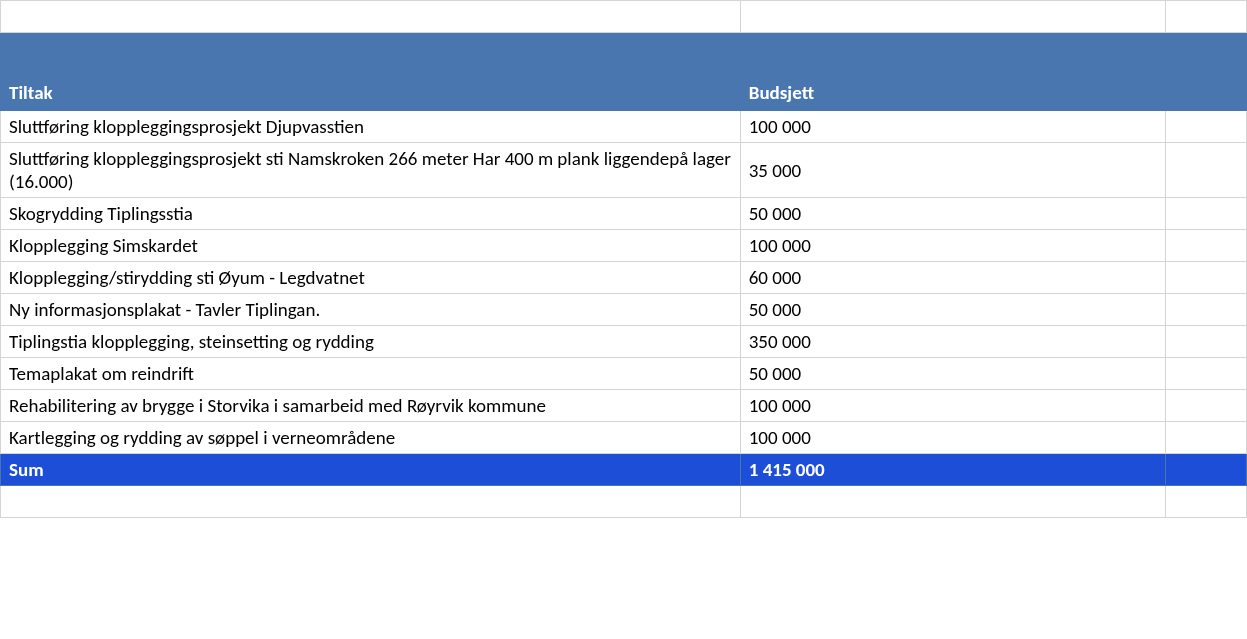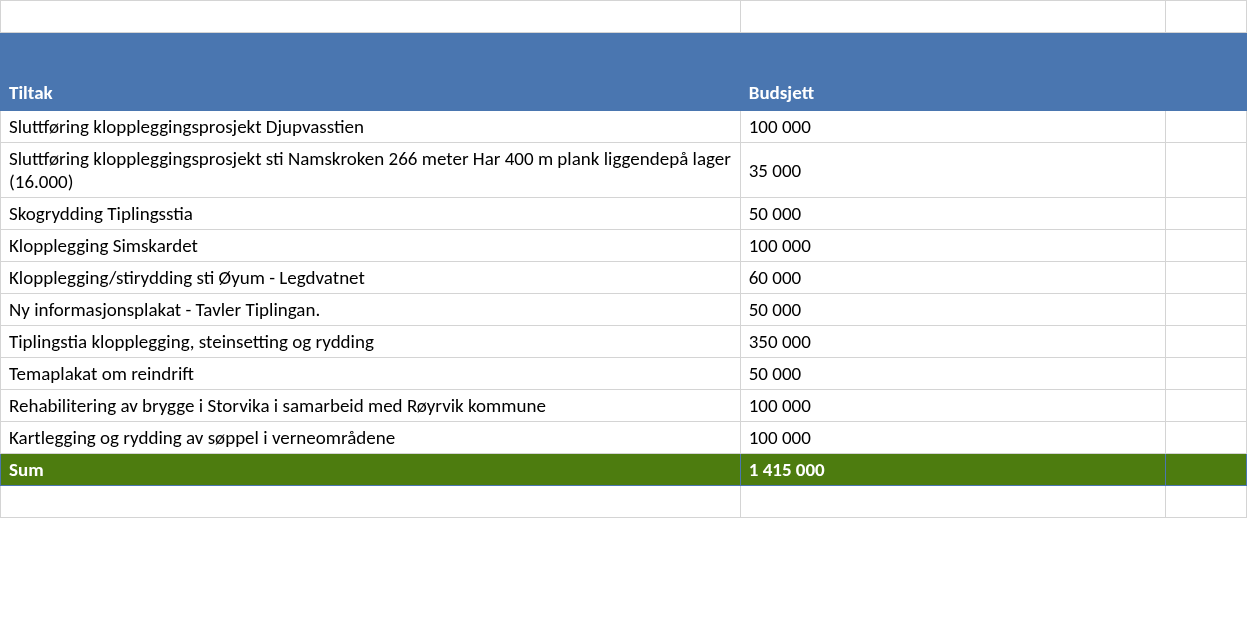--- a/index.html
+++ b/index.html
@@ -48,21 +48,21 @@
       vertical-align: bottom;
       padding-bottom: 6px;
       height: 78px;
       border-color: #4a76b0;
     }
     .row-header .col-left-gutter,
     .row-header .col-right-gutter {
       border-color: #4a76b0;
     }
     .row-sum td {
-      background: #4d7c0f;
+      background: #1d4ed8;
       color: #ffffff;
       font-weight: bold;
       border-color: #4a76b0;
     }
     .row-data td {
       background: #ffffff;
     }
     .row-data .col-left-gutter {
     }
     .indent {

